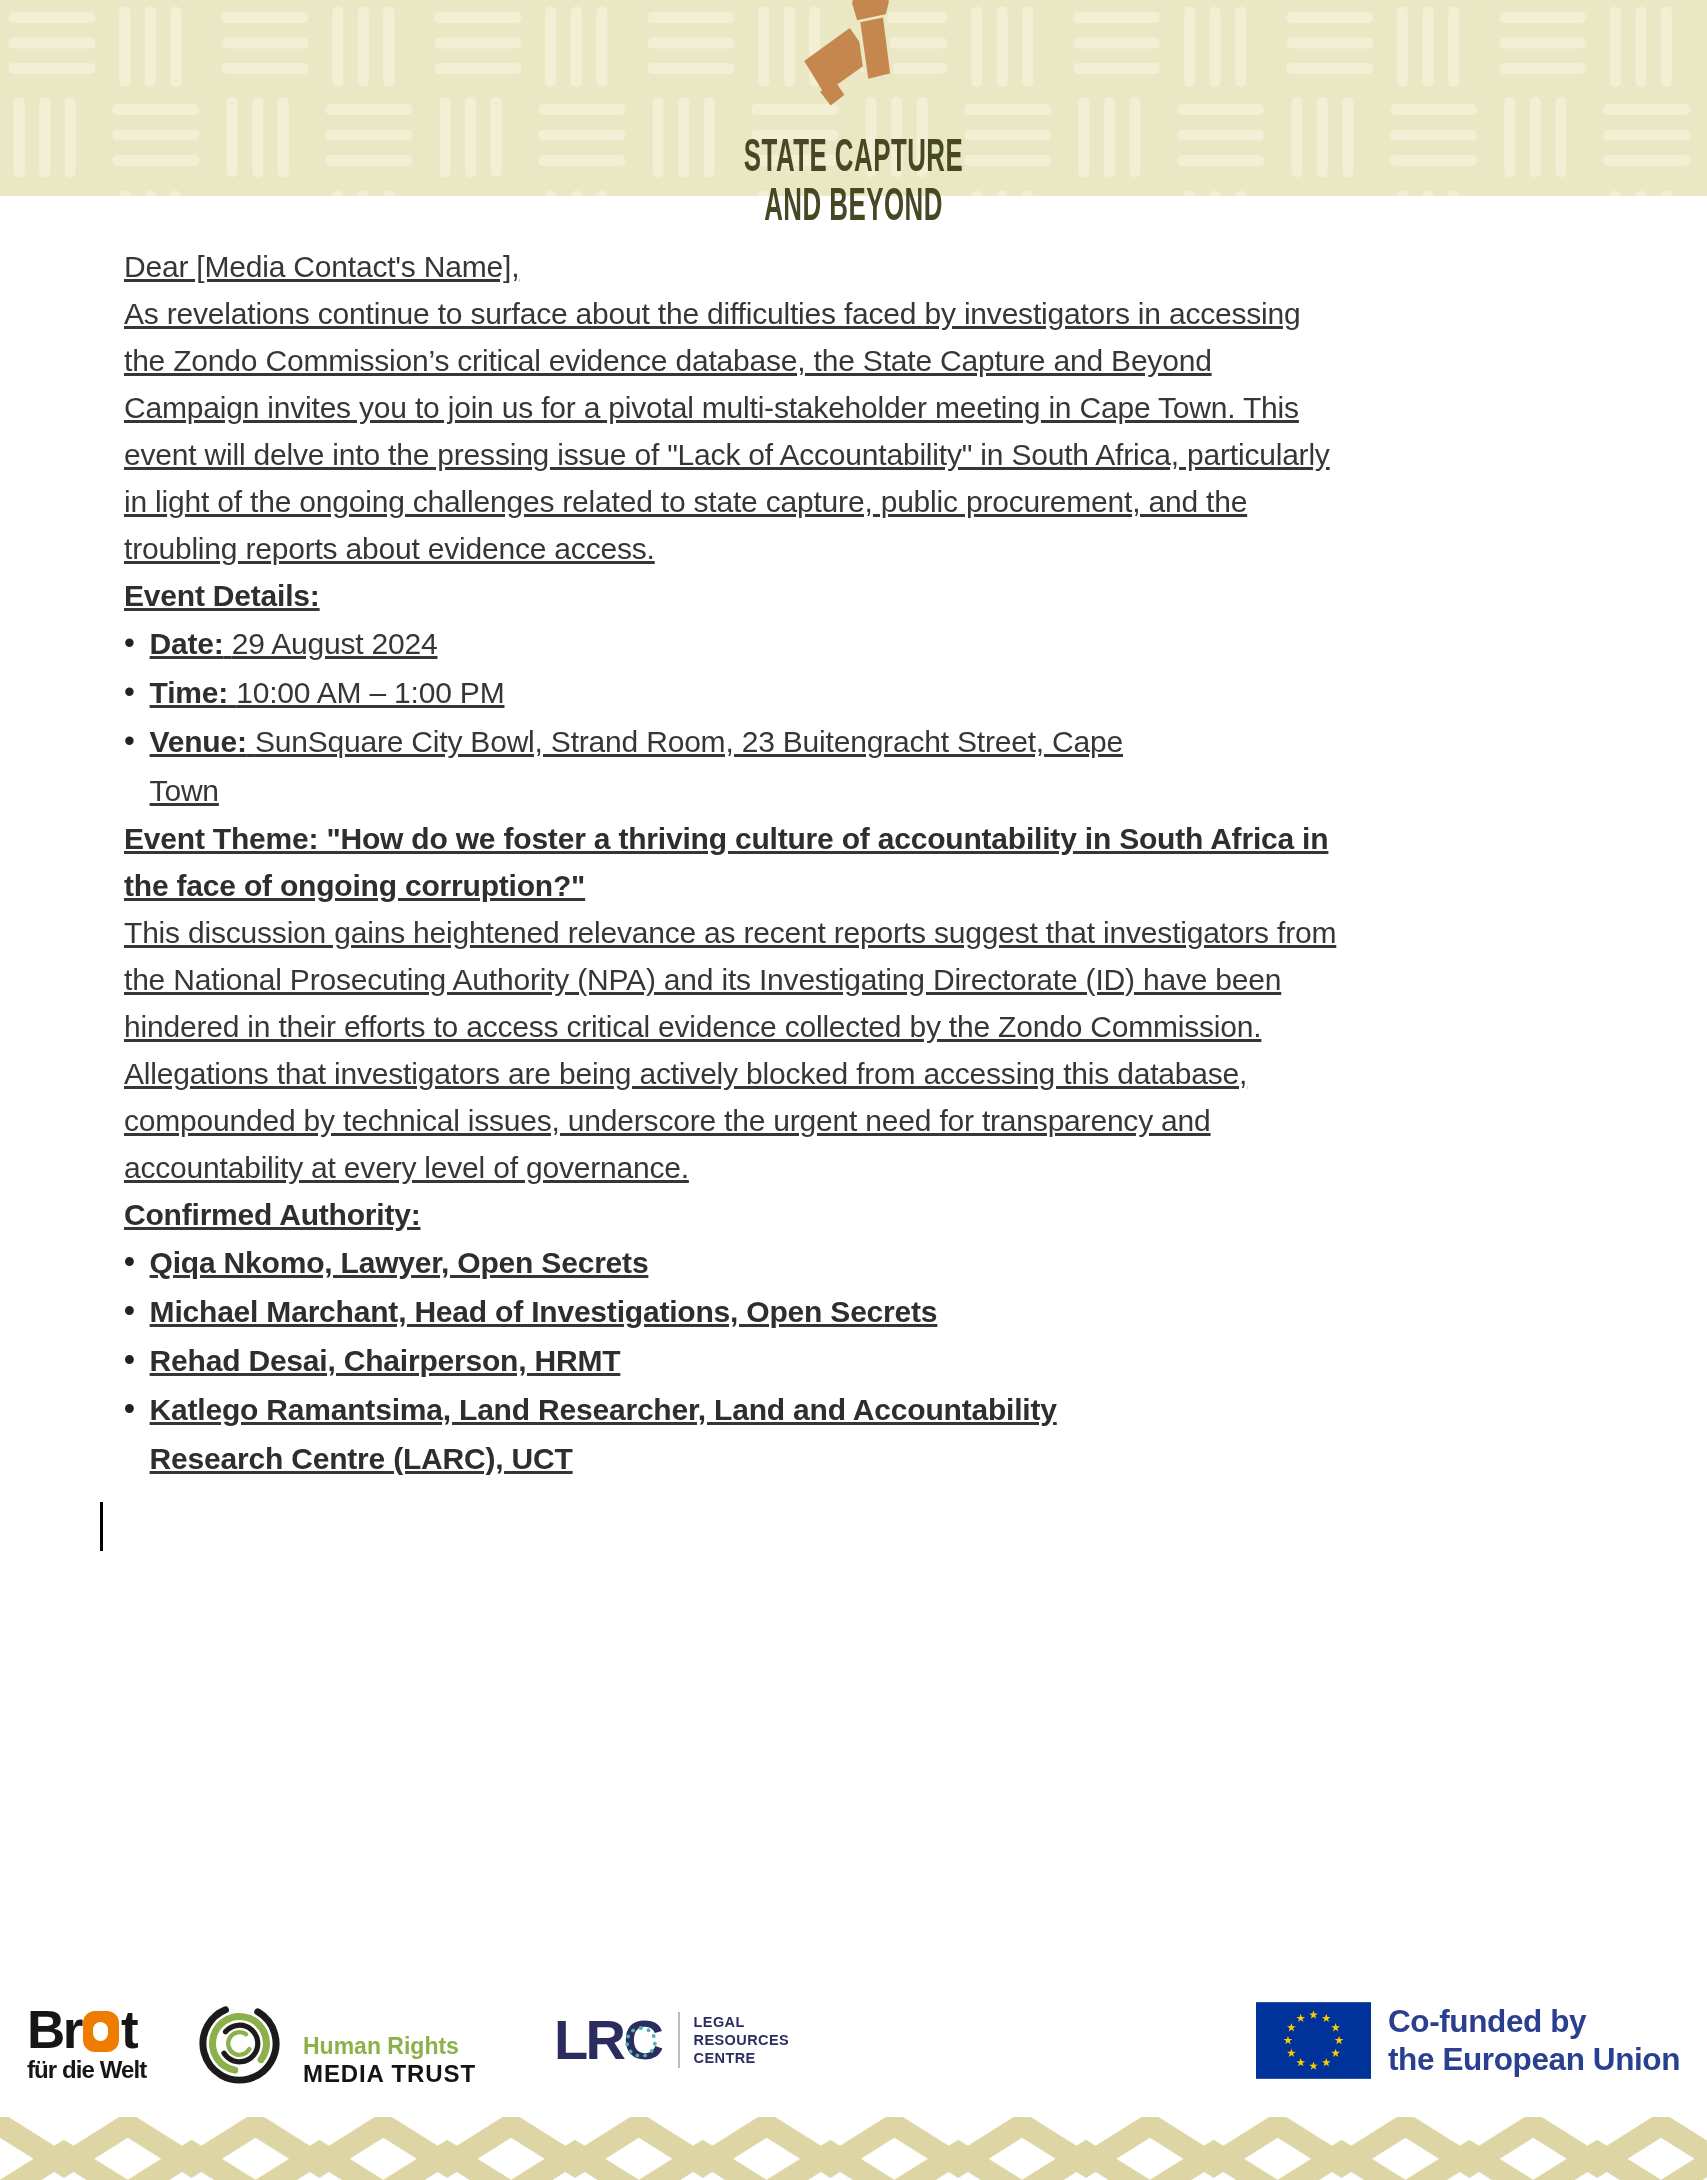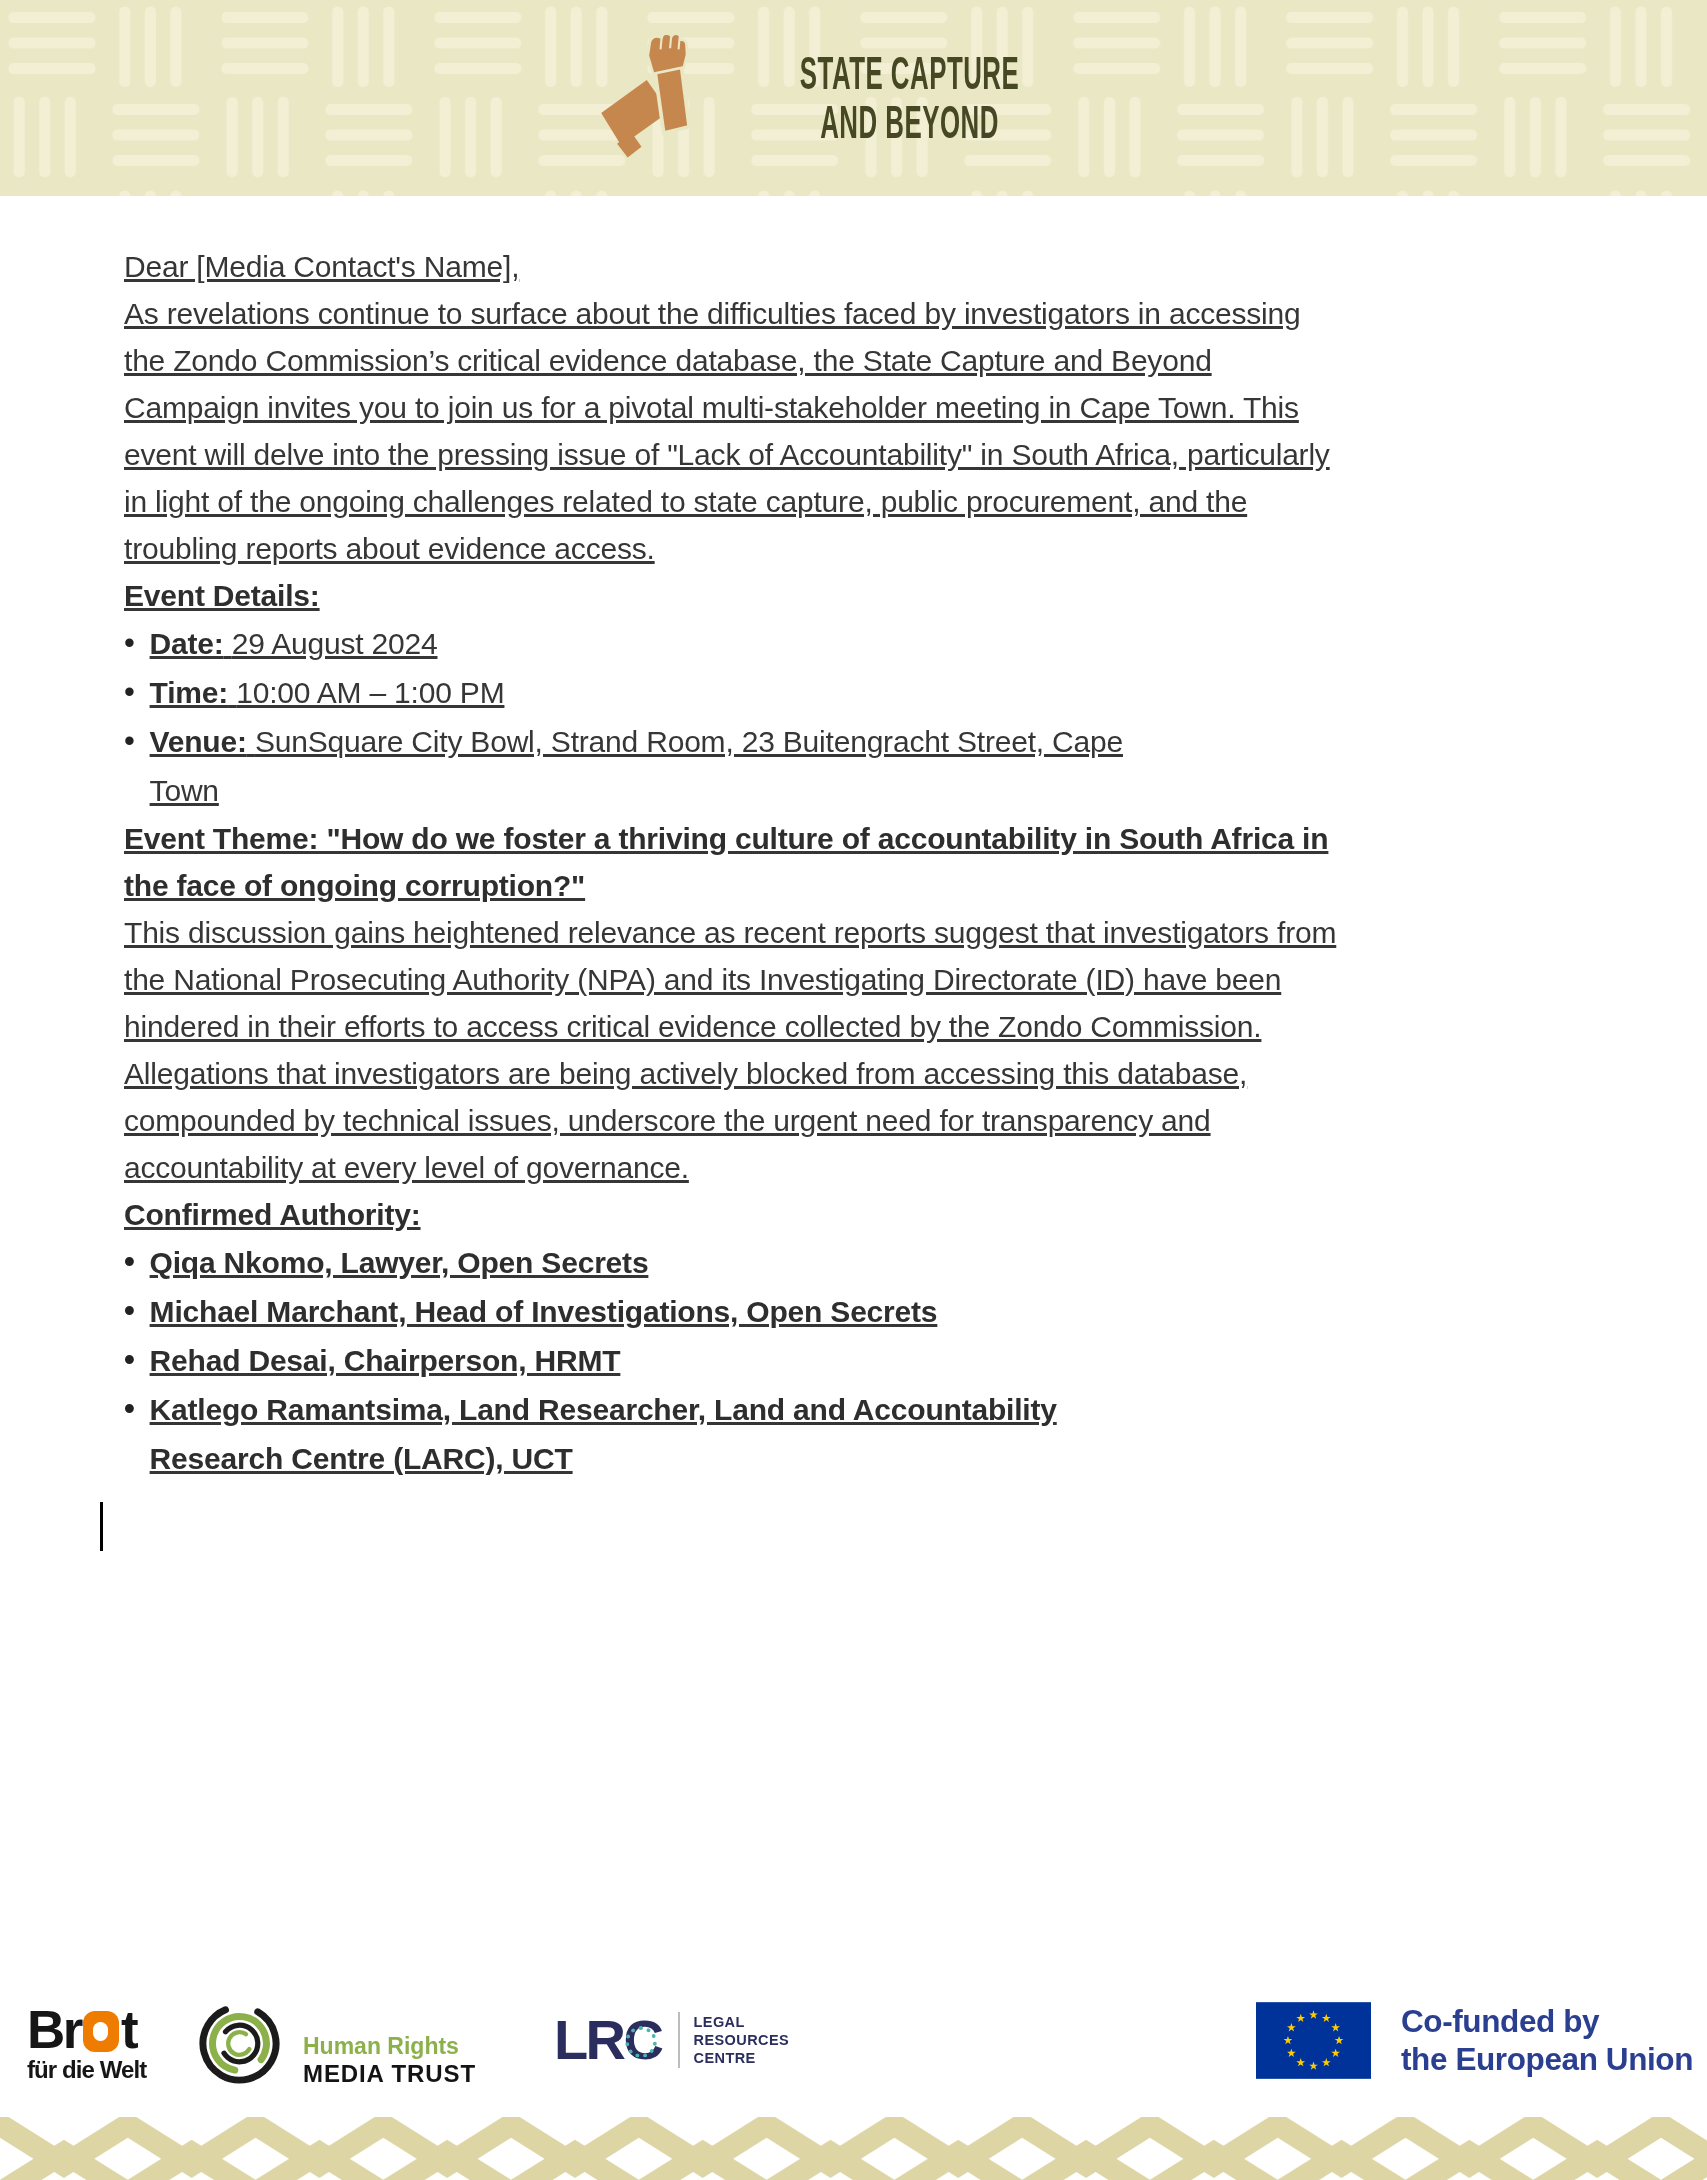--- a/index.html
+++ b/index.html
@@ -5,21 +5,21 @@
   html,body { margin:0; padding:0; background:#ffffff; }
   .page {
     position:relative; width:1707px; height:2181px; background:#ffffff;
     font-family:"Liberation Sans", sans-serif; color:#363636; overflow:hidden;
   }
 
   
   .header { position:absolute; top:0; left:0; width:1707px; height:196px; }
   .header .hdr-bg { position:absolute; top:0; left:0; }
   .logo-row { position:absolute; top:12px; left:0; width:100%; height:170px;
-              display:flex; justify-content:center; align-items:center; gap:5.1px; }
+              display:flex; justify-content:center; align-items:center; gap:5.1px;flex-direction:column; }
   .logo-icon svg { width:106px; height:158px; display:block; }
   .logo-text { color:#454823; font-weight:700; font-size:47px; line-height:49px;
                text-align:center; letter-spacing:0.9px;
                transform:scaleX(0.55); transform-origin:center; white-space:nowrap; }
 
   
   .content { position:absolute; left:124px; top:243px; width:1354px;
              font-size:30px; line-height:47px; letter-spacing:-0.2px;text-decoration:underline; }
   .content p, .content h3, .content ul { margin:0; padding:0; }
   .salutation { }
@@ -58,21 +58,21 @@
   .hrmt-l2 { color:#141414; font-size:24px; font-weight:800; letter-spacing:0.9px; line-height:27px; }
 
   .lrc { position:absolute; left:554px; top:19px; display:flex; align-items:center; }
   .lrc-abbr { font-size:56px; font-weight:800; color:#2b2d5e; letter-spacing:-2.6px;
               line-height:56px; position:relative; }
   .lrc-dots { position:absolute; right:4.3px; top:13.6px; width:24px; height:24px;
               border:4.3px dotted #4ab5b0; border-radius:50%; }
   .lrc-div { width:1.7px; height:56px; background:#b9bdbf; margin:0 13.6px 0 17px; }
   .lrc-small { font-size:14.5px; font-weight:700; color:#2b2d5e; line-height:18px; letter-spacing:0.4px; }
 
-  .eu { position:absolute; left:1256px; top:8.5px; display:flex; gap:30px; align-items:flex-start; }
+  .eu { position:absolute; left:1256px; top:8.5px; display:flex; gap:17px; align-items:flex-start; }
   .eu-flag svg { display:block; }
   .eu-text { font-size:31.5px; font-weight:700; color:#2b3f90; line-height:38px; letter-spacing:-0.4px; }
 
   
   .chevrons { position:absolute; left:0; bottom:0; width:1707px; height:64px; }
 </style>
 </head>
 <body>
 
 <div class="page">

